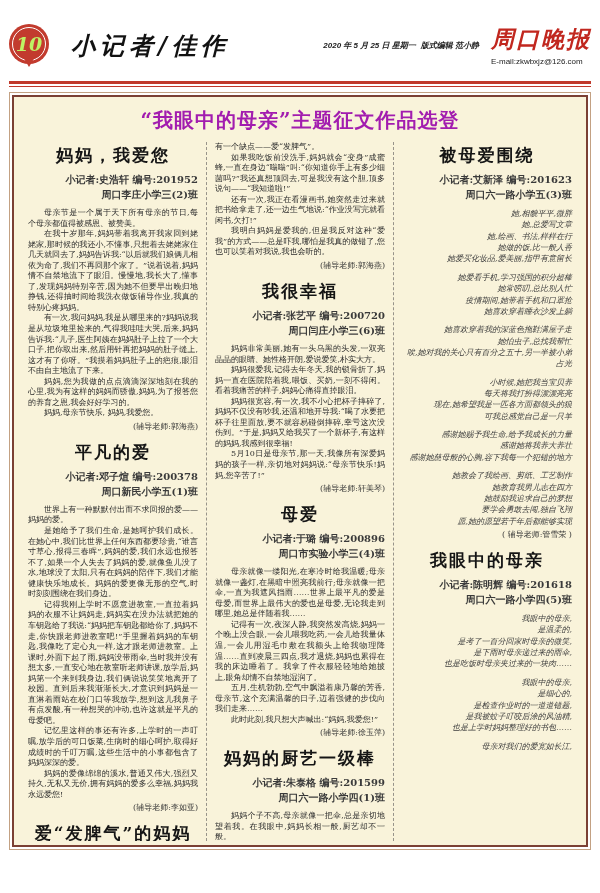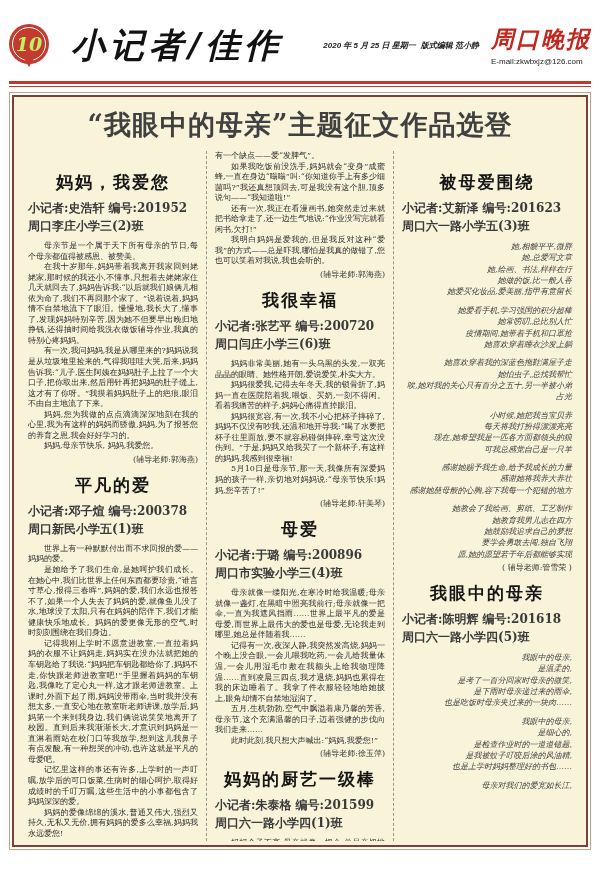--- a/index.html
+++ b/index.html
@@ -19,53 +19,53 @@
     display:flex;align-items:center;justify-content:center;
   }
   .badge::before{content:"";position:absolute;inset:3px;border:1px solid #fff;border-radius:50%;}
   .badge::after{
     content:"";position:absolute;left:11px;bottom:-12px;
     border:9px solid transparent;border-top:15px solid #c23b2e;
   }
   .badge span{font:italic bold 19px "DejaVu Serif",serif;color:#bef264;z-index:1;}
   .section-title{
     margin-left:22px;font-weight:bold;font-style:italic;
-    font-size:34px;letter-spacing:5px;color:#121212;
+    font-size:24px;letter-spacing:5px;color:#121212;
     font-family:"DejaVu Serif",serif;
   }
   .hdr-right{margin-left:auto;display:flex;align-items:center;gap:12px;padding-bottom:2px;}
   .hdr-left-col{display:flex;flex-direction:row;align-items:flex-start;gap:5px;
     font-family:"Liberation Sans",sans-serif;font-size:8px;font-weight:bold;color:#222;font-style:italic;}
   .hdr-right-col{display:flex;flex-direction:column;align-items:flex-start;gap:2px;}
   .masthead{font:bold italic 23px "DejaVu Serif",serif;color:#c1271f;letter-spacing:2px;}
   .email{font-family:"Liberation Sans",sans-serif;font-size:8px;color:#222;}
 
   .rule{margin-top:5px;height:2px;border-top:3px solid #c0392b;border-bottom:1px solid #c0392b;}
 
   
   .frame{margin-top:5px;border:1px solid #c3a183;padding:2px;height:758px;box-sizing:border-box;}
   .frame-inner{
     border:2px solid #7b4034;background:#f9f3da;height:100%;box-sizing:border-box;
     padding:8px 6px 4px 6px;overflow:hidden;display:flex;flex-direction:column;
   }
   .headline{
-    text-align:center;font-weight:bold;font-size:27px;color:#404040;
+    text-align:center;font-weight:bold;font-size:20px;color:#a21caf;
     margin:2px 0 8px 0;letter-spacing:1px;font-family:"DejaVu Serif",serif;
   }
   .columns{flex:1;display:flex;overflow:hidden;}
   .col{flex:1 1 0;padding:0 8px;overflow:hidden;min-width:0;}
   .col + .col{border-left:1px dashed #98948a;}
 
   
   .article-title{
     text-align:center;font-weight:bold;font-size:17px;color:#151515;
     margin:9px 0 5px 0;letter-spacing:2px;font-family:"DejaVu Serif",serif;
   }
-  .col > .block:first-child .article-title{margin-top:20px;}
-  .meta{text-align:left;font-size:12px;line-height:1.5;color:#3a3a3a;font-weight:bold;}
+  .col > .block:first-child .article-title{margin-top:2px;}
+  .meta{text-align:right;font-size:10px;line-height:1.5;color:#3a3a3a;font-weight:bold;}
   .meta-wrap{margin-bottom:6px;}
   .t-p,.t-c,.t-vp{
     font-size:8px;line-height:1.32;text-align:justify;color:#2c2c2c;margin:0;
   }
   .t-p{text-indent:2em;}
   .t-v{font-size:8px;line-height:1.42;font-style:italic;color:#3d3d3d;padding-left:4px;text-align:right;}
   .t-g{height:7px;}
   .sig{text-align:right;font-size:8px;color:#333;margin:2px 0 3px 0;}
 </style>
 </head>

